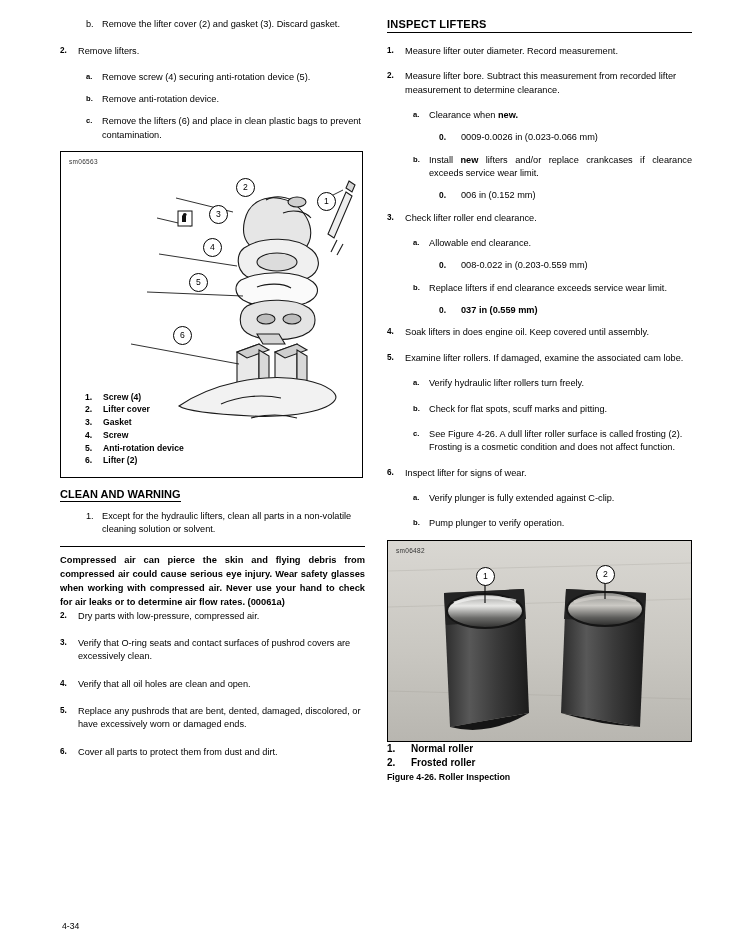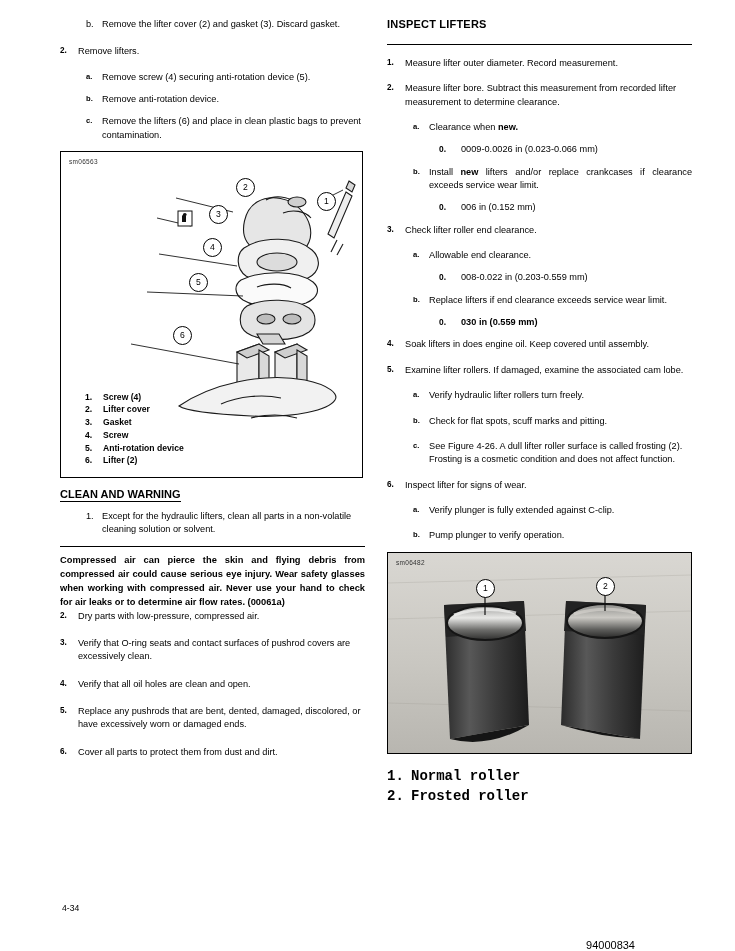--- a/index.html
+++ b/index.html
@@ -60,21 +60,21 @@
   .step.plain .num { font-weight: normal; font-size: 9.2px; width: 16px; }
 
   b.bold { font-weight: bold; }
 
   
   .section-head {
     font-size: 11px;
     font-weight: bold;
     letter-spacing: .2px;
     border-bottom: 1.5px solid #000;
-    padding-bottom: 14px;
+    padding-bottom: 2px;
     margin: 0 0 12px 0;
   }
   .clean-head {
     font-size: 11px;
     font-weight: bold;
     border-bottom: 1.5px solid #000;
     display: inline-block;
     padding-bottom: 1px;
     margin: 6px 0 8px 0;
   }
@@ -152,39 +152,39 @@
   .photobox {
     border: 1px solid #000;
     width: 303px;
     height: 200px;
     position: relative;
     margin-top: 6px;
     overflow: hidden;
     background: #cfcfcb;
   }
   .photo-legend {
-    font-size: 14px;
+    font-size: 10px;
     font-weight: bold;
     line-height: 1.45;
-    margin-top: 12px;
-    font-family: Liberation Mono, monospace;
+    margin-top: 0;
   }
   .photo-legend span.n { display: inline-block; width: 24px; }
   .photo-caption {
     font-size: 8.8px;
     font-weight: bold;
     margin-top: 1px;
   }
   
   .footer {
     position: absolute;
-    bottom: 34px;
+    bottom: 16px;
     left: 0;
     width: 675px;
     height: 14px;
+    padding-left: 39px;
   }
   .footer .left {
     position: absolute;
     left: 62px;
     font-size: 8.6px;
   }
   .footer .right {
     position: absolute;
     right: 40px;
     font-size: 11px;
@@ -379,21 +379,21 @@
         <div class="txt">008-0.022 in (0.203-0.559 mm)</div>
       </div>
 
       <div class="step alpha lvl1">
         <div class="num">b.</div>
         <div class="txt">Replace lifters if end clearance exceeds service wear limit.</div>
       </div>
 
       <div class="step numzero lvl2">
         <div class="num">0.</div>
-        <div class="txt" style="font-weight:bold;">030 in (0.559 mm)</div>
+        <div class="txt" style="font-weight:bold;">037 in (0.559 mm)</div>
       </div>
 
       <div class="step lvl0">
         <div class="num">4.</div>
         <div class="txt">Soak lifters in does engine oil. Keep covered until assembly.</div>
       </div>
 
       <div class="step lvl0" style="margin-top:12px;">
         <div class="num">5.</div>
         <div class="txt">Examine lifter rollers. If damaged, examine the associated cam lobe.</div>
@@ -487,20 +487,21 @@
         </svg>
         <div class="figcode">sm06482</div>
         <div class="callout" style="left:88px; top:26px;">1</div>
         <div class="callout" style="left:208px; top:24px;">2</div>
       </div>
 
       <div class="photo-legend">
         <div><span class="n">1.</span><span>Normal roller</span></div>
         <div><span class="n">2.</span><span>Frosted roller</span></div>
       </div>
+      <div class="photo-caption">Figure 4-26. Roller Inspection</div>
     </div>
   </div>
 
   <div class="footer">
     <div class="left">4-34</div>
     <div class="right">94000834</div>
   </div>
 </div>
 
 </body></html>

